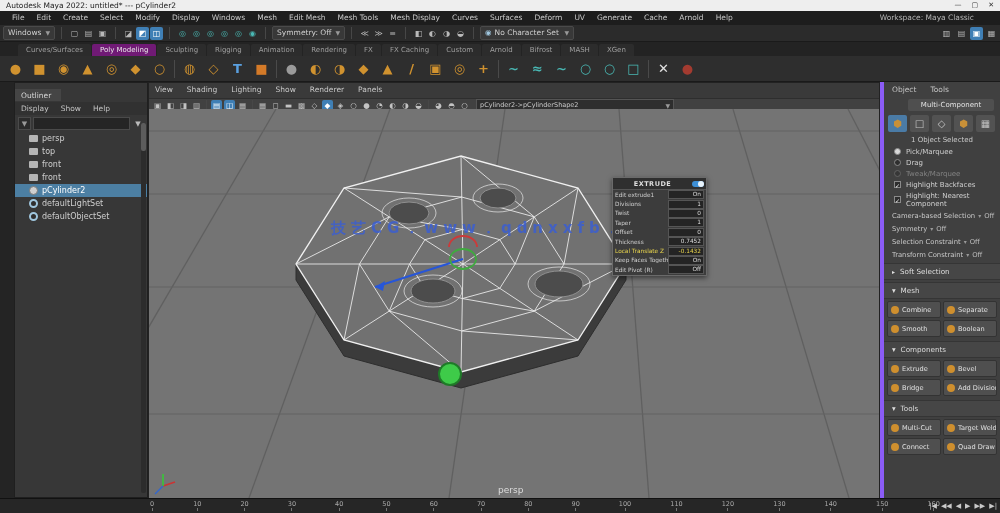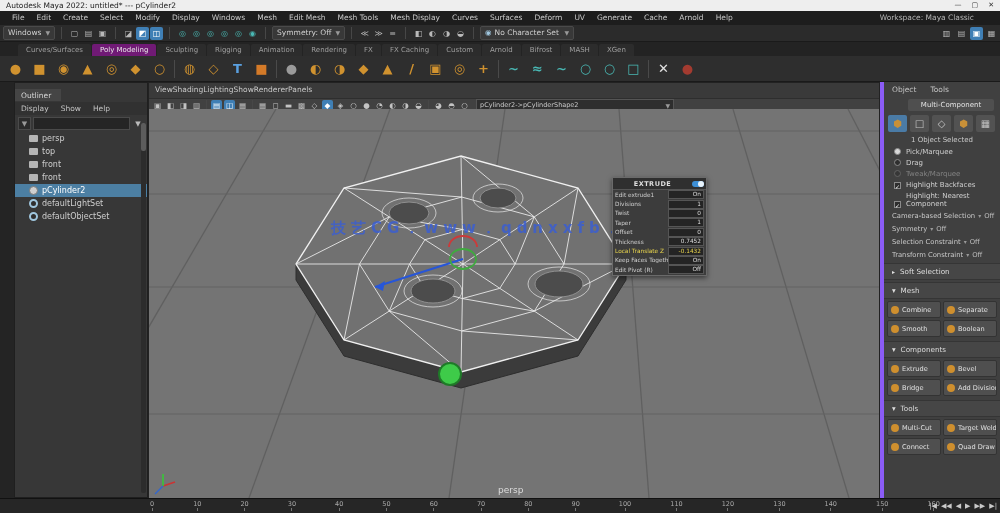--- a/index.html
+++ b/index.html
@@ -48,21 +48,21 @@
   #outliner-dd{width:12px;height:11px;color:#bbb;font-size:7px;display:flex;align-items:center;justify-content:center;}
   .ol-row{display:flex;align-items:center;gap:4px;height:13px;padding-left:14px;color:#cfcfcf;font-size:8px;}
   .ol-row.selected{background:#4c7fa3;color:#fff;}
   .oi{width:9px;height:7px;background:#b5b5b5;border-radius:1px;flex:0 0 auto;}
   .oi.icon-mesh{width:9px;height:9px;border-radius:50%;background:#cfcfcf;border:1px solid #777;box-sizing:border-box;}
   .oi.icon-set{width:9px;height:9px;border-radius:50%;background:#2e2e2e;border:2px solid #9fc6de;box-sizing:border-box;}
   #outliner-scroll{position:absolute;right:1px;top:40px;width:5px;height:370px;background:#2c2c2c;border-radius:2px;}
   #outliner-scroll div{width:5px;height:28px;background:#5c5c5c;border-radius:2px;}
   
   #viewport{left:148px;top:82px;width:732px;height:416px;background:#3a3a3a;border:1px solid #222;box-sizing:border-box;}
-  #vp-menus{display:flex;gap:0;padding:2px 6px;height:11px;}
+  #vp-menus{display:flex;gap:14px;padding:2px 6px;height:11px;}
   .vp-menu{color:#c9c9c9;font-size:7.5px;white-space:nowrap;}
   #vp-toolbar{display:flex;align-items:center;gap:2px;height:13px;background:#414141;padding:0 3px;border-top:1px solid #2e2e2e;border-bottom:1px solid #2e2e2e;}
   .vp-icon{width:11px;height:11px;display:flex;align-items:center;justify-content:center;font-size:7.5px;color:#c3c3c3;border-radius:2px;}
   .vp-icon.active{background:#3f7fb5;color:#fff;}
   #vp-object-dd{margin-left:4px;width:190px;height:11px;background:#2e2e2e;border:1px solid #555;color:#c9c9c9;font-size:6.5px;line-height:11px;padding:0 3px;display:flex;justify-content:space-between;}
   #scene{left:0;top:26px;}
   #watermark{left:182px;top:136px;width:340px;color:#3c5fd0;font-size:15px;font-weight:bold;letter-spacing:5px;opacity:.85;white-space:nowrap;}
   
   #inview{left:463px;top:94px;width:93px;background:#3c3c3c;border:1px solid #6a6a6a;box-shadow:0 2px 5px rgba(0,0,0,.5);}
   #inview-title{display:flex;align-items:center;height:11px;background:#2f2f2f;border-bottom:1px solid #555;}
@@ -80,21 +80,21 @@
   #tk-mode{margin:2px 6px 2px 24px;background:#4f4f4f;color:#e2e2e2;font-size:7px;text-align:center;padding:2px 0;border-radius:2px;}
   #tk-icons{display:flex;gap:3px;padding:2px 0 2px 4px;}
   .tk-icon{width:19px;height:17px;background:#525252;border-radius:2px;display:flex;align-items:center;justify-content:center;font-size:10px;color:#c89038;}
   .tk-icon.active{background:#4a7ba6;}
   .tk-icon.mono{color:#c3c3c3;}
   #tk-selinfo{text-align:center;color:#c9c9c9;font-size:7px;padding:2px 0;}
   .tk-radio{display:flex;gap:5px;padding:1.5px 10px;color:#cfcfcf;font-size:7px;}
   .tk-radio .dot{width:7px;height:7px;border-radius:50%;border:1px solid #8a8a8a;background:#2e2e2e;box-sizing:border-box;}
   .tk-radio.on .dot{background:#d8d8d8;}
   .tk-radio.dim{opacity:.45;}
-  .tk-check{display:flex;align-items:flex-end;gap:5px;padding:1.5px 10px;color:#cfcfcf;font-size:7px;}
+  .tk-check{display:flex;align-items:center;gap:5px;padding:1.5px 10px;color:#cfcfcf;font-size:7px;}
   .tk-check .box{width:7px;height:7px;border:1px solid #8a8a8a;background:#2e2e2e;color:#e8e8e8;font-size:6px;line-height:7px;text-align:center;box-sizing:border-box;}
   .tk-dd{display:flex;align-items:center;gap:3px;padding:2.5px 8px;color:#c9c9c9;font-size:6.8px;}
   .tk-dd .lbl{white-space:nowrap;}
   .tk-dd .val{color:#bdbdbd;} 
   .tk-header{display:flex;align-items:center;gap:5px;padding:3px 8px;color:#dedede;font-size:7.2px;background:#464646;border-top:1px solid #353535;border-bottom:1px solid #353535;margin-top:2px;}
   .tk-grid{display:grid;grid-template-columns:1fr 1fr;gap:2px;padding:2px 3px;}
   .tk-btn{height:15px;background:#4f4f4f;border:1px solid #333;border-radius:2px;display:flex;align-items:center;gap:3px;padding-left:3px;color:#e0e0e0;font-size:6.6px;white-space:nowrap;overflow:hidden;}
   .tk-btn .bi{width:8px;height:8px;border-radius:50%;background:#cf8f2e;flex:0 0 auto;}
   
   #timeline{left:0;top:498px;width:1000px;height:15px;background:#262626;border-top:1px solid #111;}

